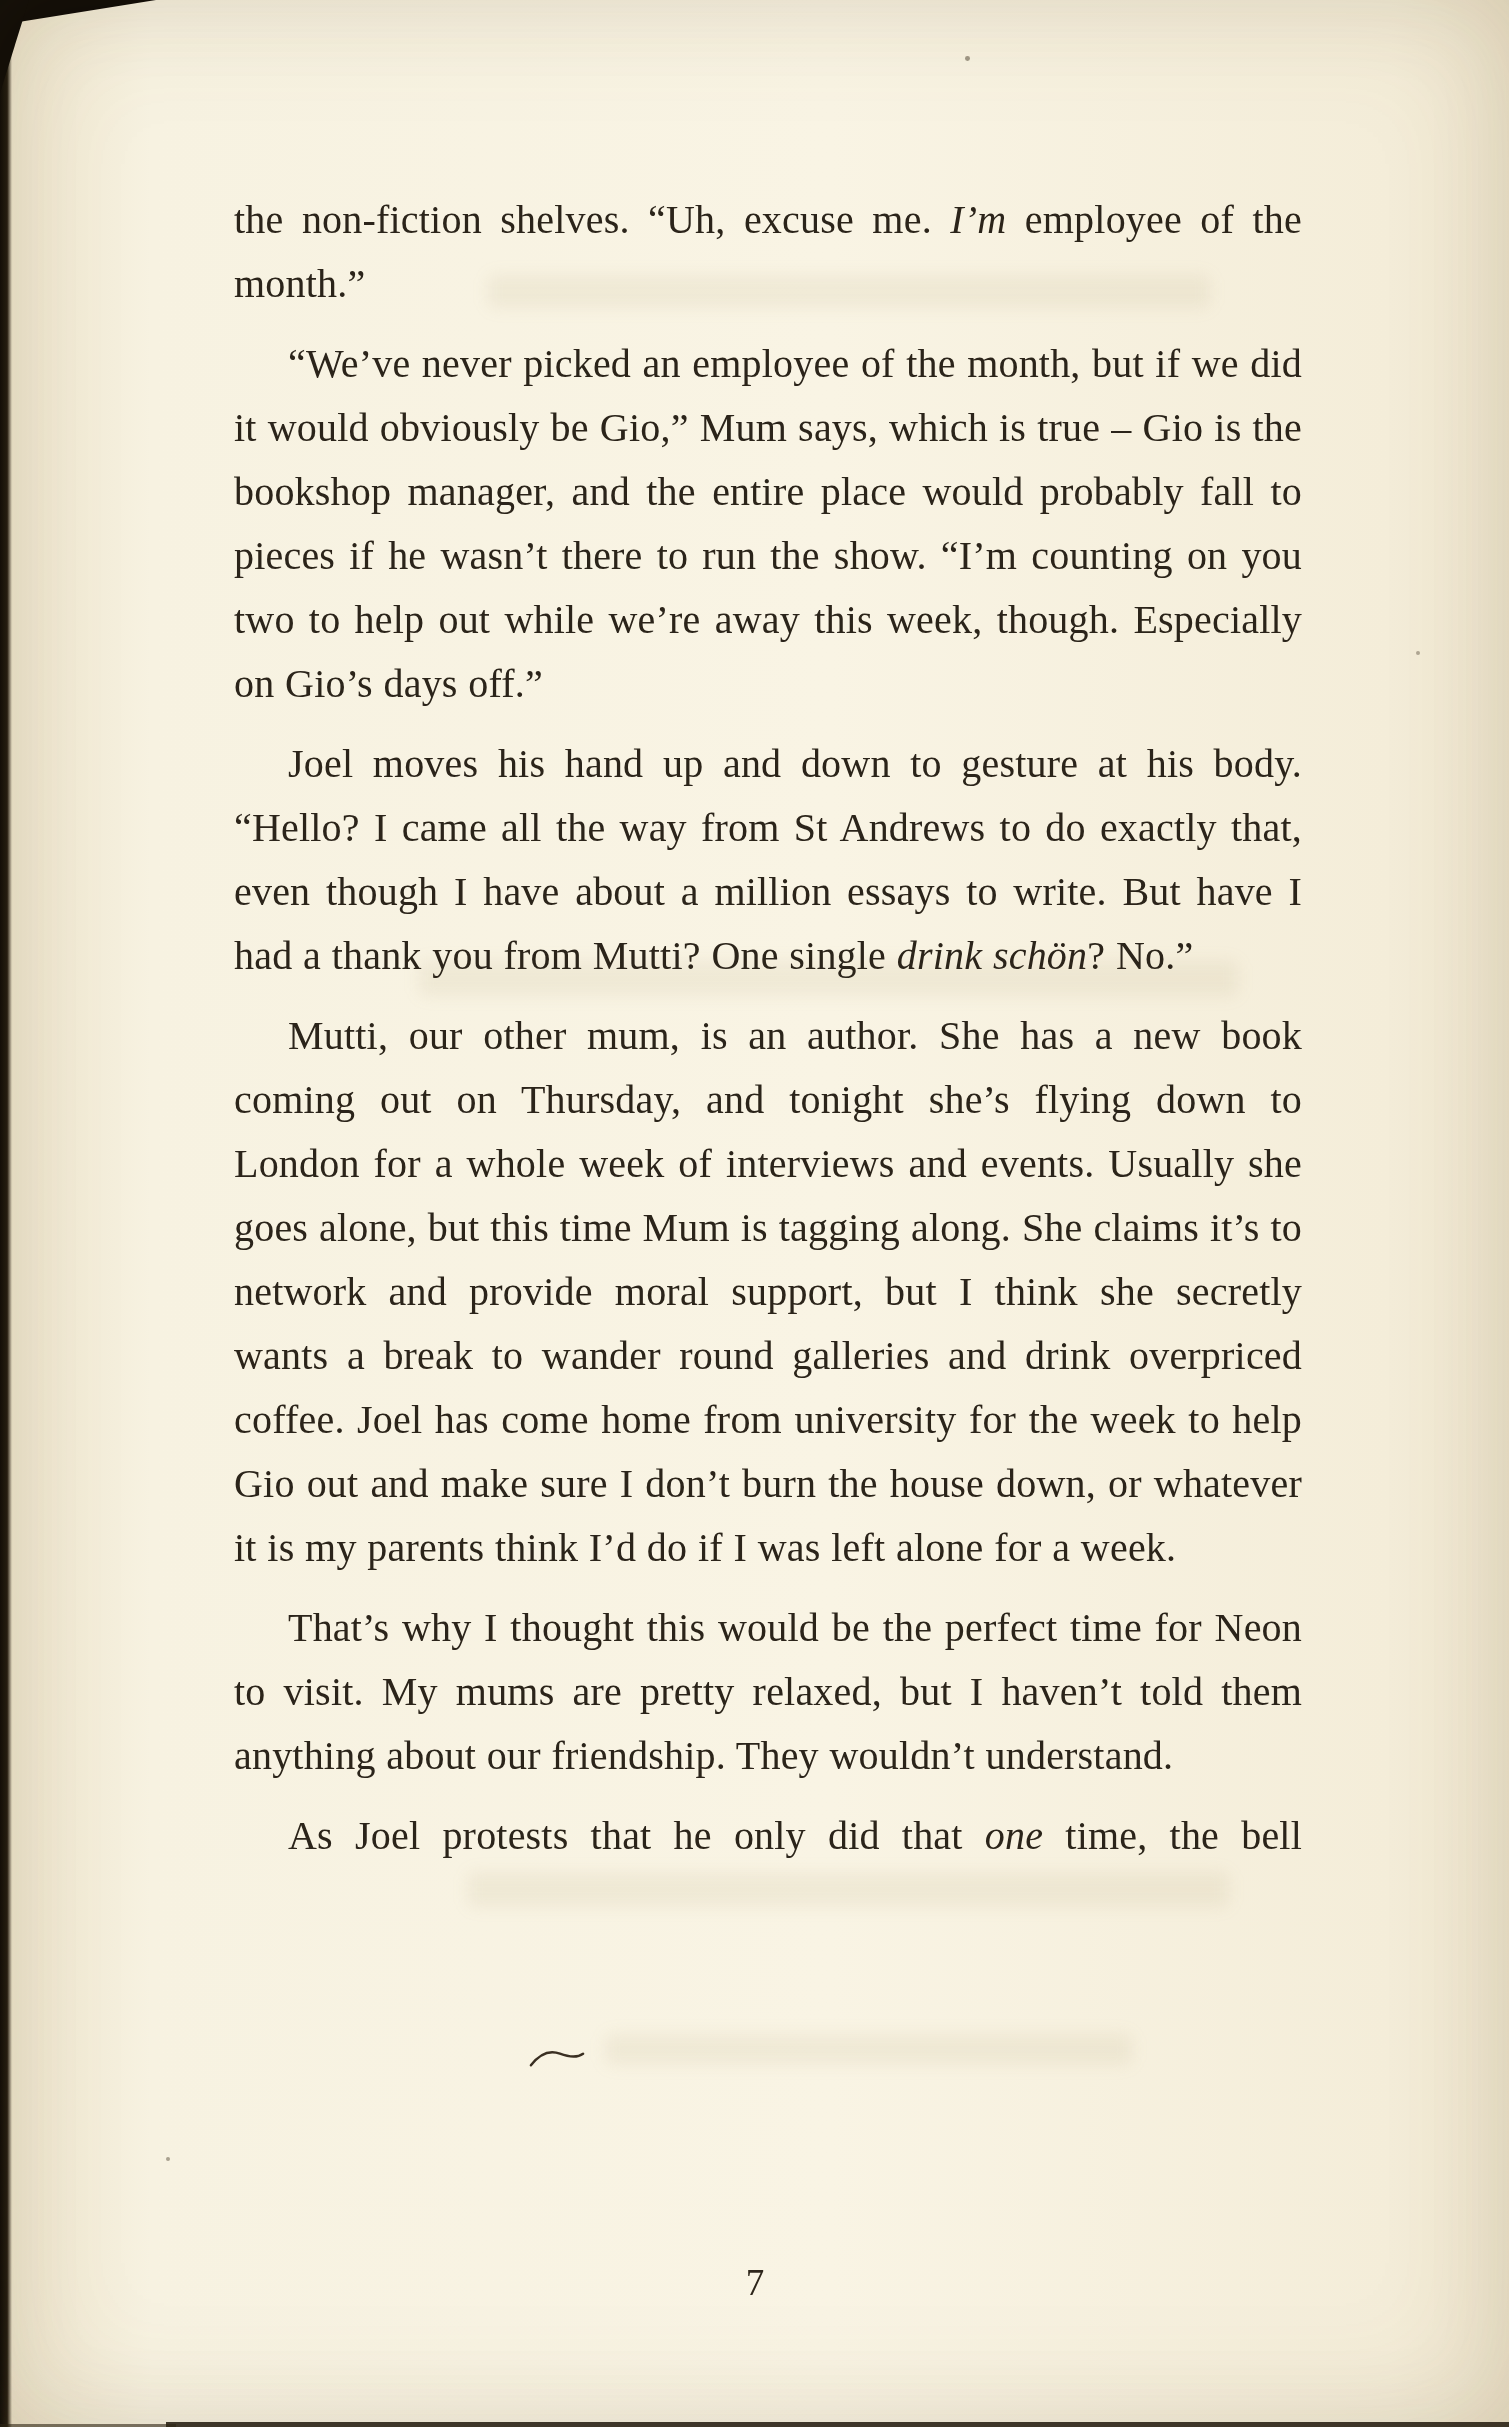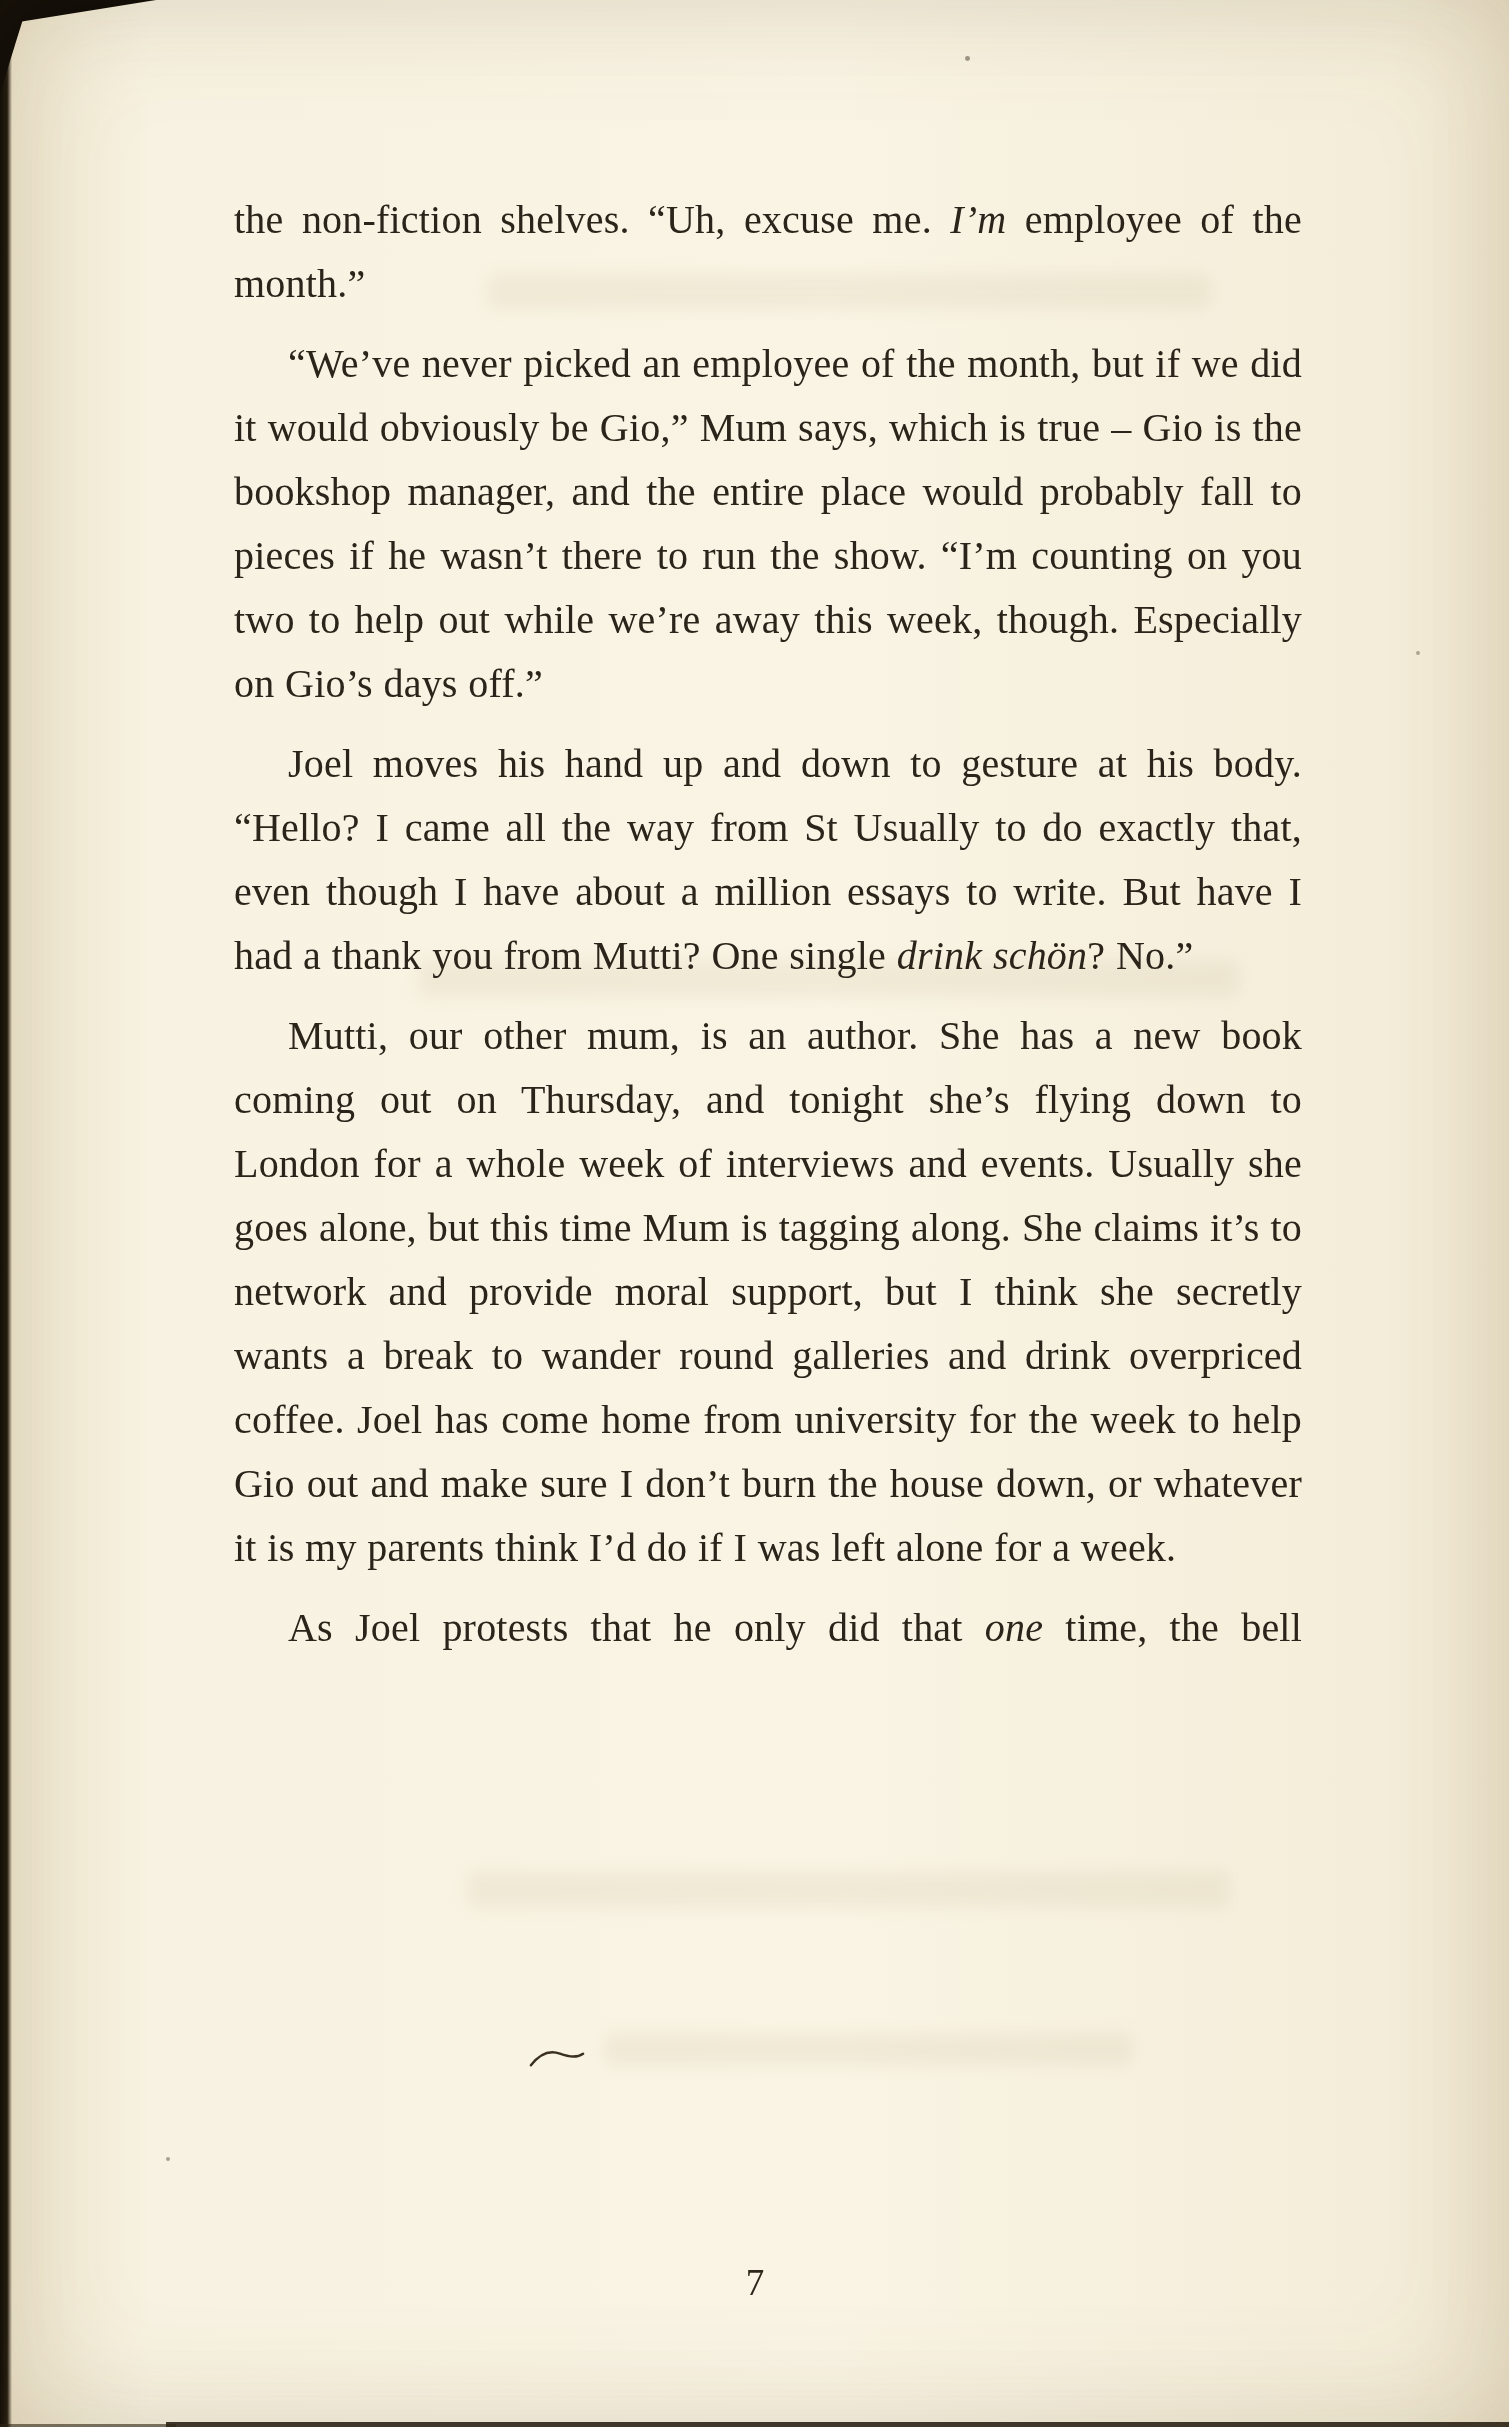--- a/index.html
+++ b/index.html
@@ -140,22 +140,23 @@
 <div class="page">
 
   <div class="ghost ghost-1"></div>
   <div class="ghost ghost-2"></div>
   <div class="ghost ghost-3"></div>
   <div class="ghost ghost-4"></div>
 
   <div class="text-block">
       <p class=""><span>the non-fiction shelves. “Uh, excuse me. </span><i>I’m</i><span> employee of the month.”</span></p>
       <p class="indent"><span>“We’ve never picked an employee of the month, but if we did it would obviously be Gio,” Mum says, which is true – Gio is the bookshop manager, and the entire place would probably fall to pieces if he wasn’t there to run the show. “I’m counting on you two to help out while we’re away this week, though. Especially on Gio’s days off.”</span></p>
-      <p class="indent"><span>Joel moves his hand up and down to gesture at his body. “Hello? I came all the way from St Usually to do exactly that, even though I have about a million essays to write. But have I had a thank you from Mutti? One single </span><i>drink schön</i><span>? No.”</span></p>
+      <p class="indent"><span>Joel moves his hand up and down to gesture at his body. “Hello? I came all the way from St Andrews to do exactly that, even though I have about a million essays to write. But have I had a thank you from Mutti? One single </span><i>drink schön</i><span>? No.”</span></p>
       <p class="indent"><span>Mutti, our other mum, is an author. She has a new book coming out on Thursday, and tonight she’s flying down to London for a whole week of interviews and events. Usually she goes alone, but this time Mum is tagging along. She claims it’s to network and provide moral support, but I think she secretly wants a break to wander round galleries and drink overpriced coffee. Joel has come home from university for the week to help Gio out and make sure I don’t burn the house down, or whatever it is my parents think I’d do if I was left alone for a week.</span></p>
+      <p class="indent"><span>That’s why I thought this would be the perfect time for Neon to visit. My mums are pretty relaxed, but I haven’t told them anything about our friendship. They wouldn’t understand.</span></p>
       <p class="indent fill"><span>As Joel protests that he only did that </span><i>one</i><span> time, the bell</span></p>
     </div>
 
   <div class="page-number">7</div>
 
   <div class="scan-edge-left"></div>
   <div class="scan-corner-tl-a"></div>
   <div class="scan-corner-tl-b"></div>
   <div class="scan-edge-bottom"></div>
   <div class="scan-edge-bottom-left"></div>

